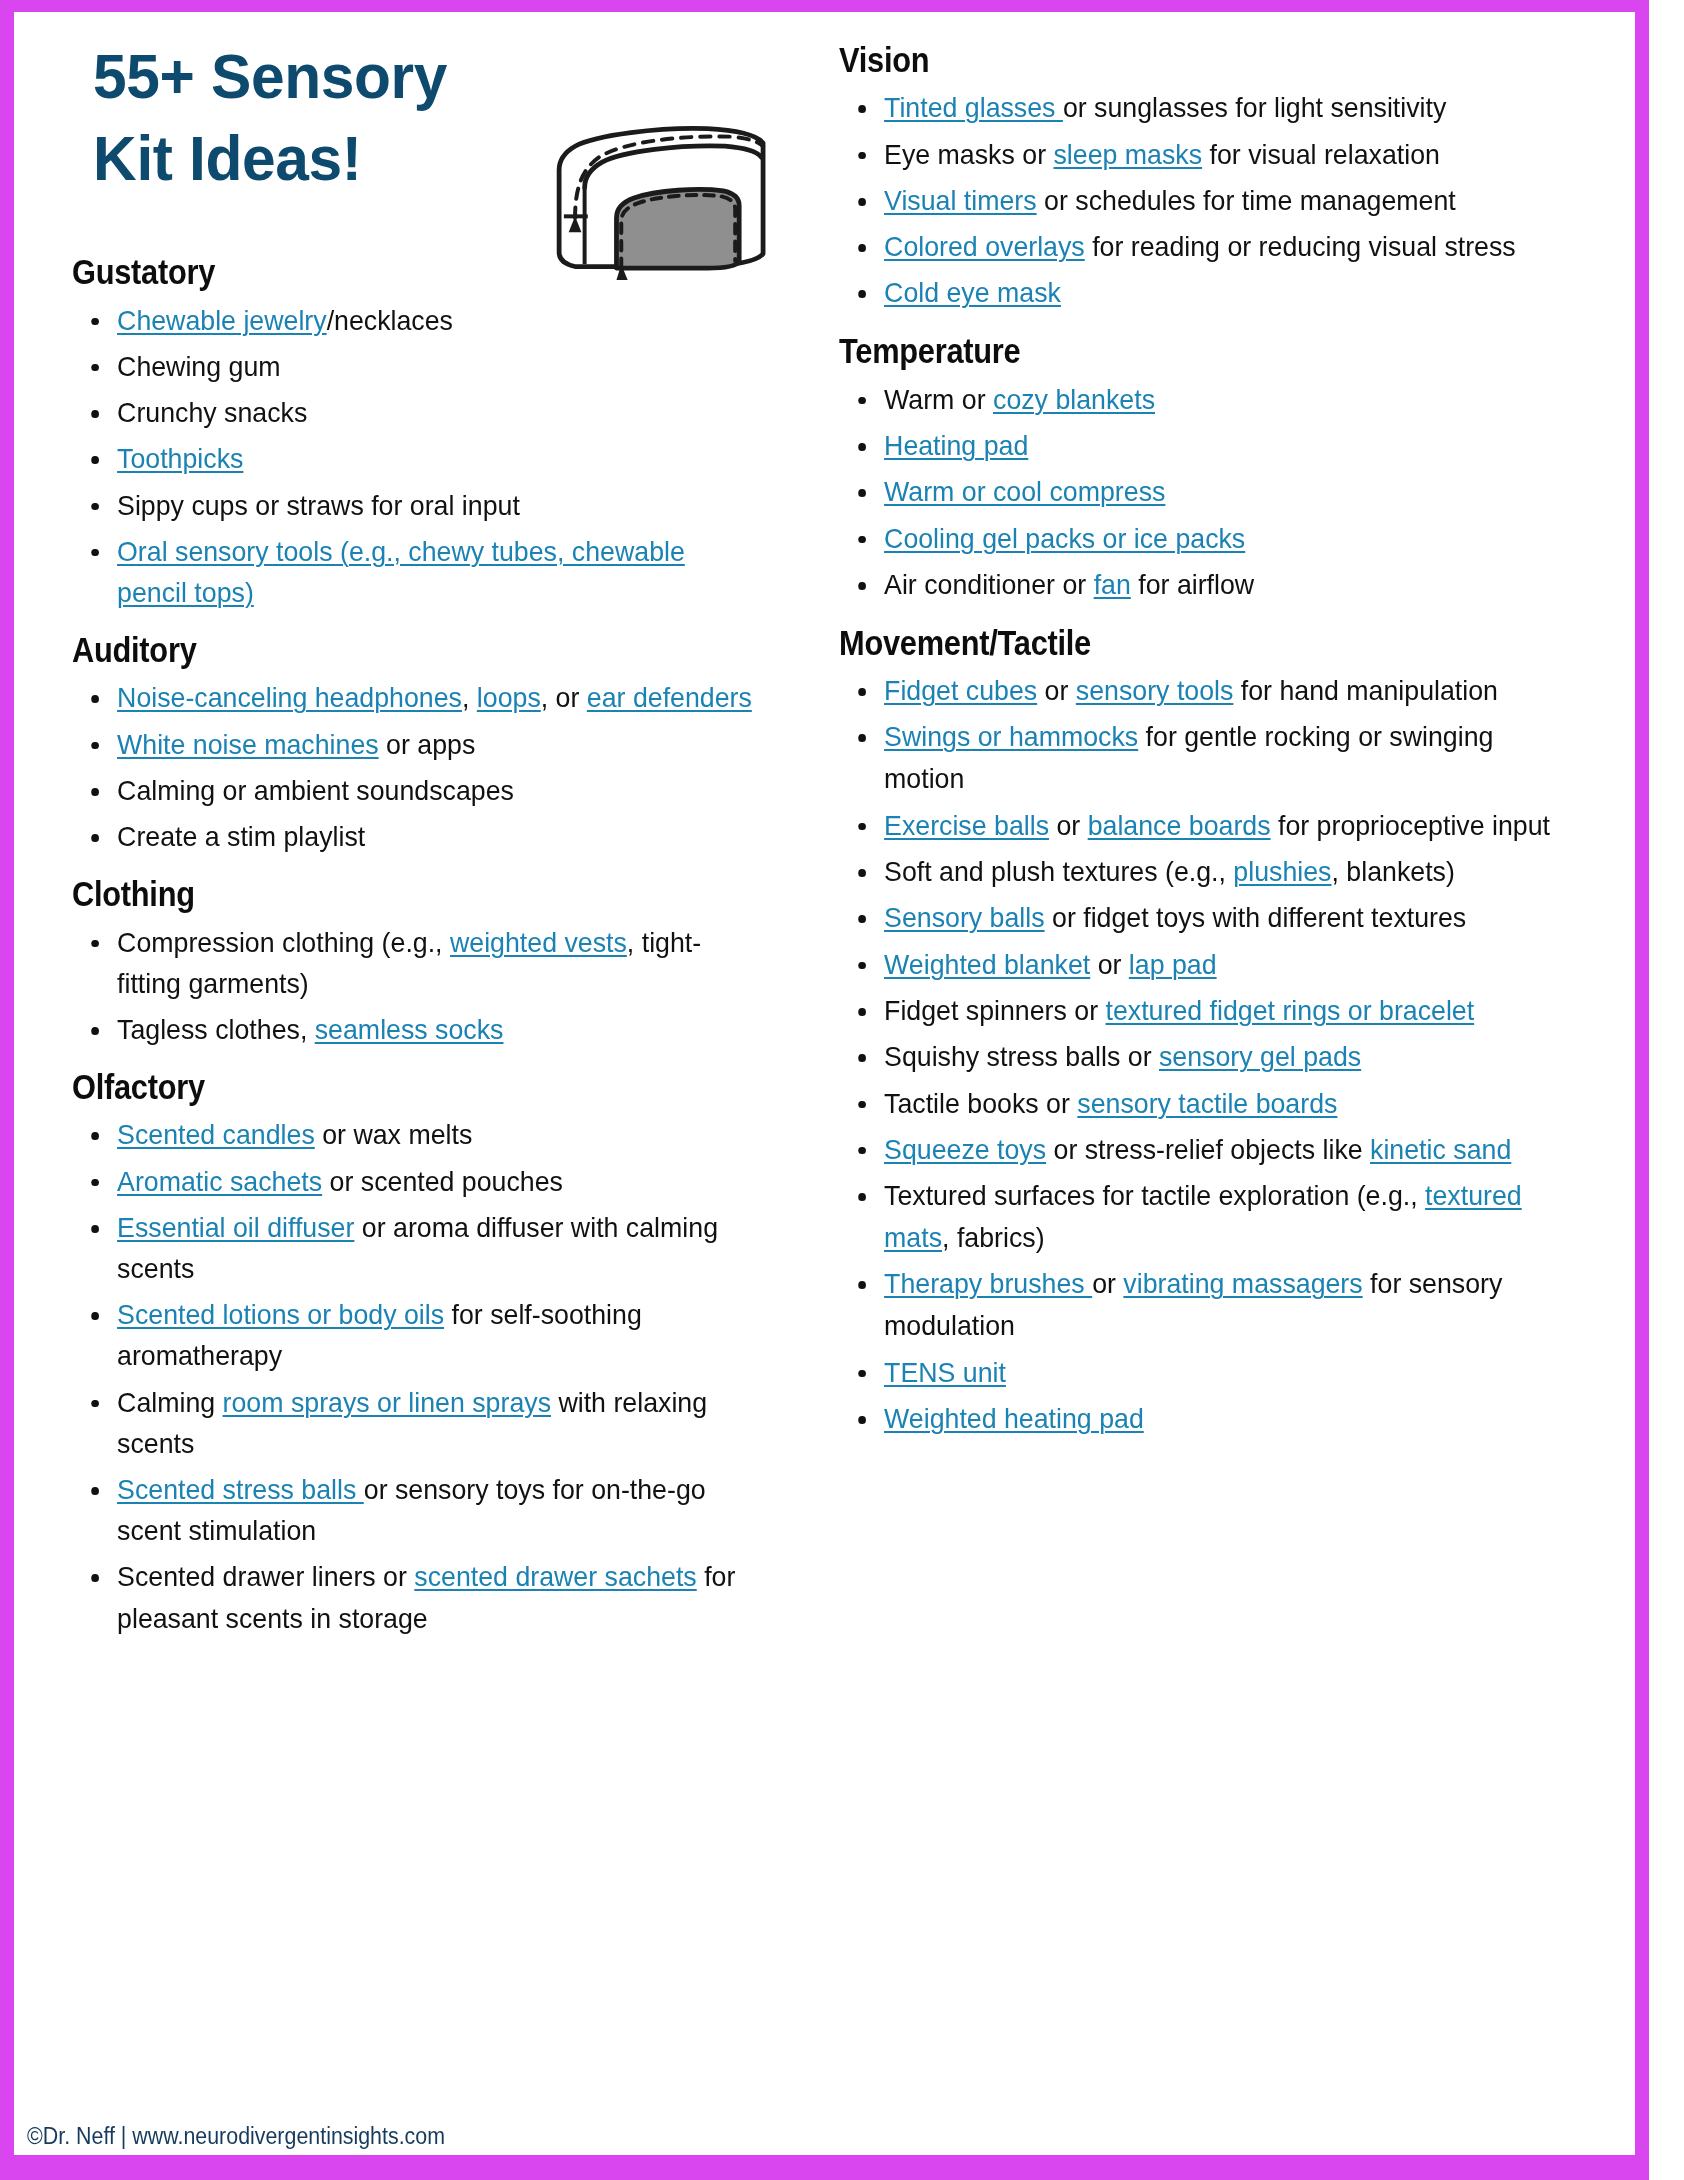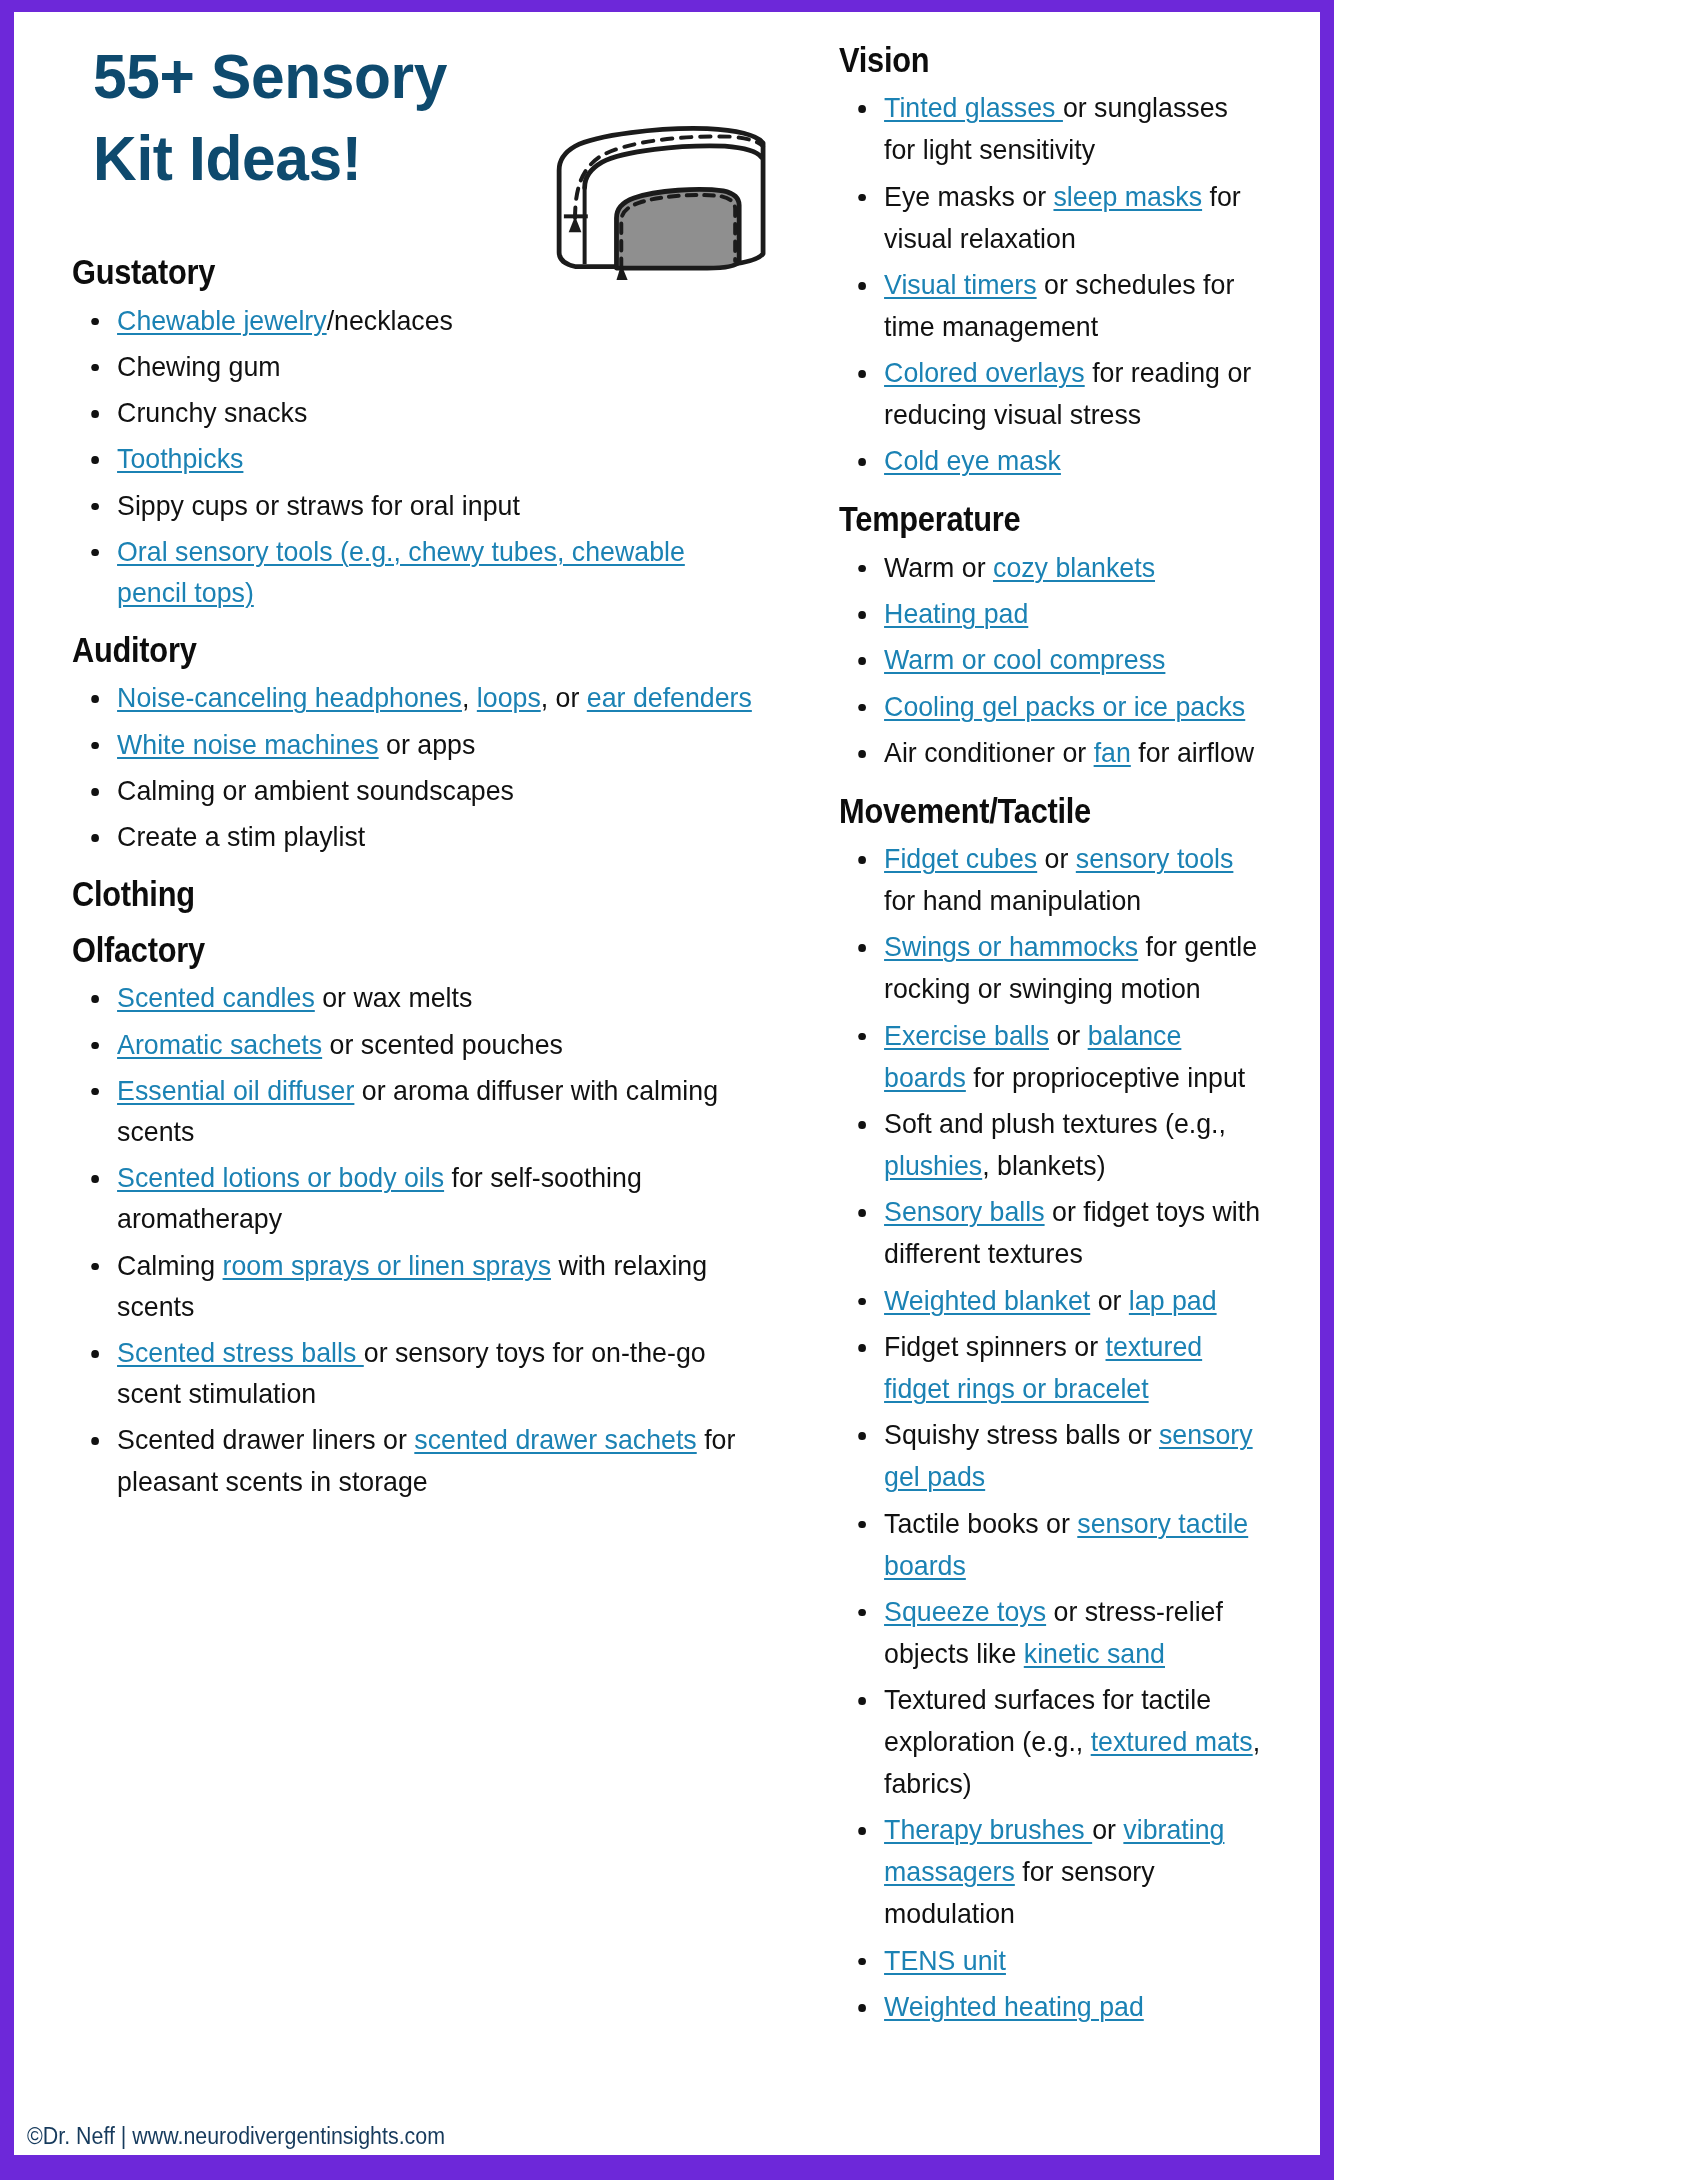--- a/index.html
+++ b/index.html
@@ -5,24 +5,24 @@
   html, body {
     margin: 0;
     padding: 0;
     background: #ffffff;
   }
   body {
     font-family: "Liberation Sans", sans-serif;
   }
   .page {
     position: relative;
-    width: 1334px;
+    width: 1649px;
     height: 2181px;
     box-sizing: border-box;
-    background: #6d28d9;
+    background: #d946ef;
     padding: 12px 13.6px 25.6px 13.6px;
     overflow: hidden;
   }
   .sheet {
     position: relative;
     width: 100%;
     height: 100%;
     background: #ffffff;
     box-sizing: border-box;
     padding: 0;
@@ -189,20 +189,24 @@
 
         <h2 class="section-heading">Auditory</h2>
         <ul class="items">
           <li><span class="lnk">Noise-canceling headphones</span><span>, </span><span class="lnk">loops</span><span>, or </span><span class="lnk">ear defenders</span></li>
           <li><span class="lnk">White noise machines</span><span> or apps</span></li>
           <li><span>Calming or ambient soundscapes</span></li>
           <li><span>Create a stim playlist</span></li>
         </ul>
 
         <h2 class="section-heading">Clothing</h2>
+        <ul class="items">
+          <li><span>Compression clothing (e.g., </span><span class="lnk">weighted vests</span><span>, tight-fitting garments)</span></li>
+          <li><span>Tagless clothes, </span><span class="lnk">seamless socks</span></li>
+        </ul>
 
         <h2 class="section-heading">Olfactory</h2>
         <ul class="items">
           <li><span class="lnk">Scented candles</span><span> or wax melts</span></li>
           <li><span class="lnk">Aromatic sachets</span><span> or scented pouches</span></li>
           <li><span class="lnk">Essential oil diffuser</span><span> or aroma diffuser with calming scents</span></li>
           <li><span class="lnk">Scented lotions or body oils</span><span> for self-soothing aromatherapy</span></li>
           <li><span>Calming </span><span class="lnk">room sprays or linen sprays</span><span> with relaxing scents</span></li>
           <li><span class="lnk">Scented stress balls </span><span>or sensory toys for on-the-go scent stimulation</span></li>
           <li><span>Scented drawer liners or </span><span class="lnk">scented drawer sachets</span><span> for pleasant scents in storage</span></li>

